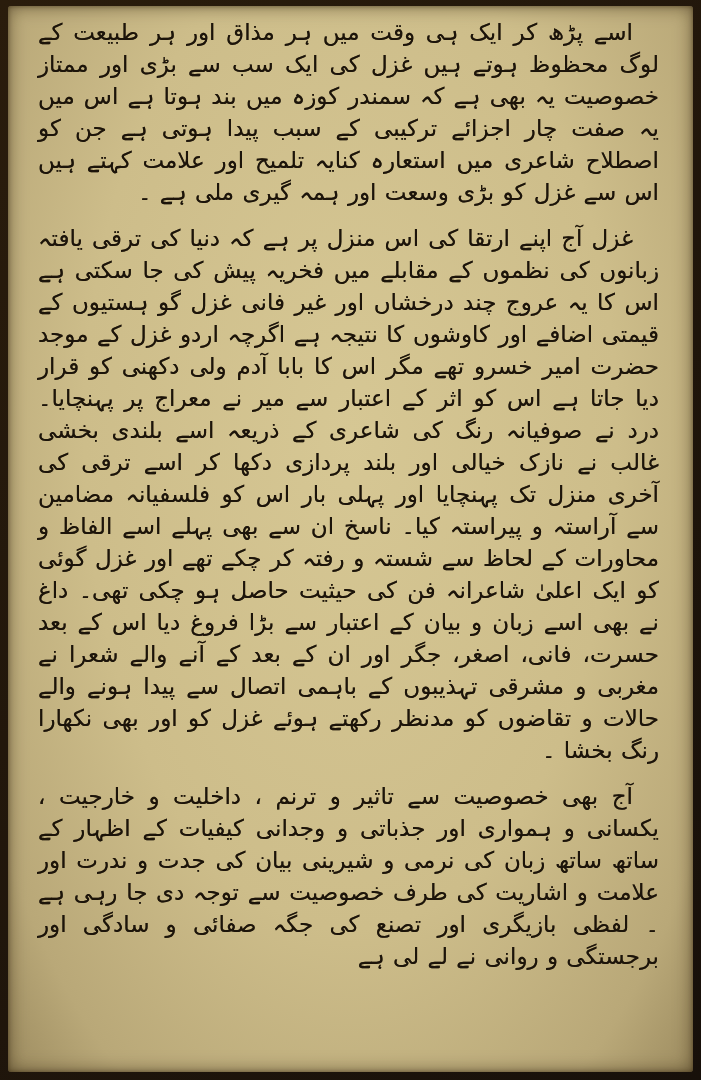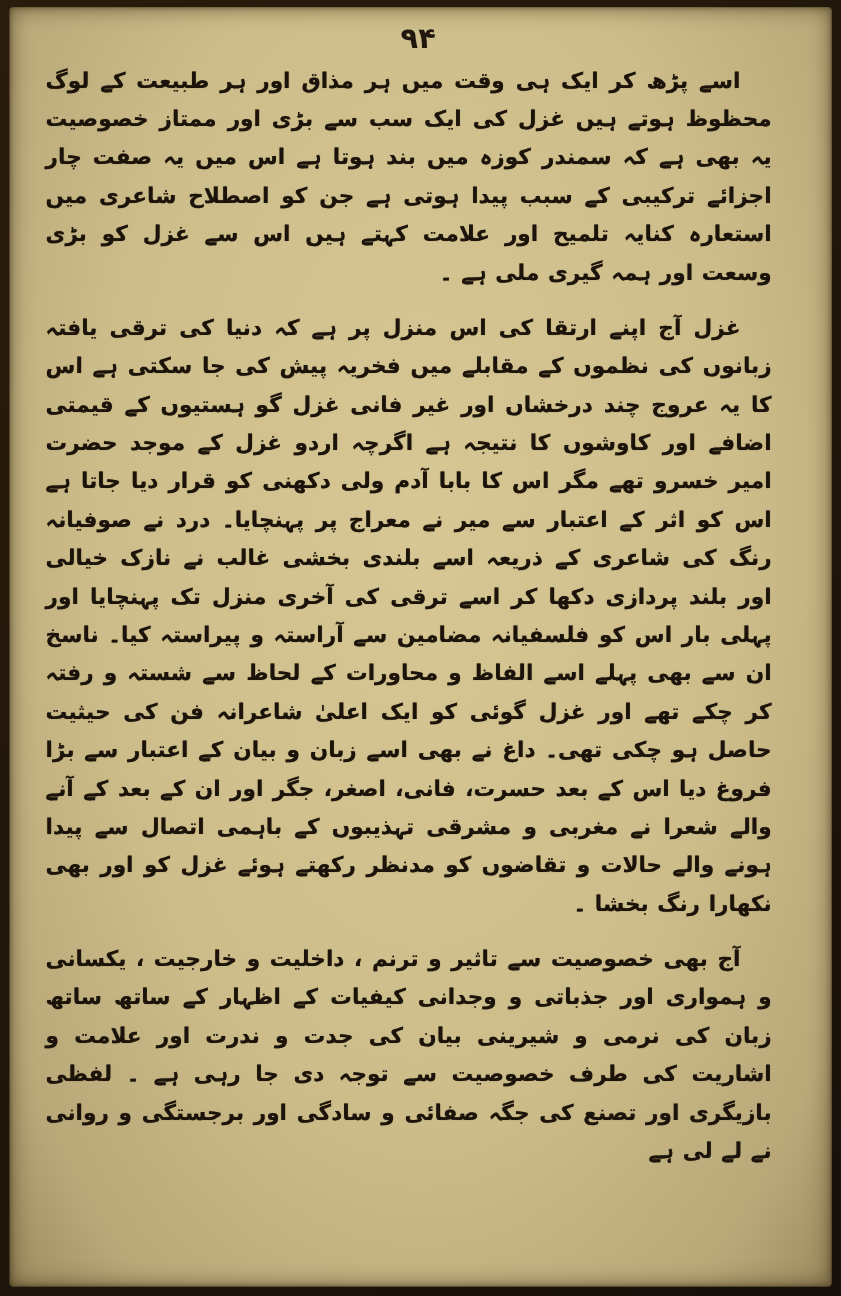--- a/index.html
+++ b/index.html
@@ -35,38 +35,37 @@
     font-size: 24px;
     font-weight: bold;
     color: #20180e;
     margin: 2px 0 6px 0;
     letter-spacing: 2px;
   }
   .body-text {
     color: #1c140a;
   }
   .para {
-    font-size: 18px;
+    font-size: 23px;
     line-height: 32px;
     text-align: justify;
     text-align-last: right;
-    margin: 0 16px 14px 0;
+    margin: 0 0 14px 0;
     text-indent: 26px;
     color: #1c140a;
-    font-weight: 700;
+    font-weight: 400;
     text-shadow: 0 0 0.6px rgba(30,20,5,0.7);
     word-spacing: 1px;
   }
   .para:last-child { margin-bottom: 0; }
 </style>
 </head>
 <body>
 
 <div class="scan-frame">
   <div class="paper">
-    <div class="page-number">۹۴</div>
     <div class="body-text">
       <p class="para">اسے پڑھ کر ایک ہی وقت میں ہر مذاق اور ہر طبیعت کے لوگ محظوظ ہوتے ہیں غزل کی ایک سب سے بڑی اور ممتاز خصوصیت یہ بھی ہے کہ سمندر کوزہ میں بند ہوتا ہے اس میں یہ صفت چار اجزائے ترکیبی کے سبب پیدا ہوتی ہے جن کو اصطلاح شاعری میں استعارہ کنایہ تلمیح اور علامت کہتے ہیں اس سے غزل کو بڑی وسعت اور ہمہ گیری ملی ہے ۔</p>
       <p class="para">غزل آج اپنے ارتقا کی اس منزل پر ہے کہ دنیا کی ترقی یافتہ زبانوں کی نظموں کے مقابلے میں فخریہ پیش کی جا سکتی ہے اس کا یہ عروج چند درخشاں اور غیر فانی غزل گو ہستیوں کے قیمتی اضافے اور کاوشوں کا نتیجہ ہے اگرچہ اردو غزل کے موجد حضرت امیر خسرو تھے مگر اس کا بابا آدم ولی دکھنی کو قرار دیا جاتا ہے اس کو اثر کے اعتبار سے میر نے معراج پر پہنچایا۔ درد نے صوفیانہ رنگ کی شاعری کے ذریعہ اسے بلندی بخشی غالب نے نازک خیالی اور بلند پردازی دکھا کر اسے ترقی کی آخری منزل تک پہنچایا اور پہلی بار اس کو فلسفیانہ مضامین سے آراستہ و پیراستہ کیا۔ ناسخ ان سے بھی پہلے اسے الفاظ و محاورات کے لحاظ سے شستہ و رفتہ کر چکے تھے اور غزل گوئی کو ایک اعلیٰ شاعرانہ فن کی حیثیت حاصل ہو چکی تھی۔ داغ نے بھی اسے زبان و بیان کے اعتبار سے بڑا فروغ دیا اس کے بعد حسرت، فانی، اصغر، جگر اور ان کے بعد کے آنے والے شعرا نے مغربی و مشرقی تہذیبوں کے باہمی اتصال سے پیدا ہونے والے حالات و تقاضوں کو مدنظر رکھتے ہوئے غزل کو اور بھی نکھارا رنگ بخشا ۔</p>
       <p class="para">آج بھی خصوصیت سے تاثیر و ترنم ، داخلیت و خارجیت ، یکسانی و ہمواری اور جذباتی و وجدانی کیفیات کے اظہار کے ساتھ ساتھ زبان کی نرمی و شیرینی بیان کی جدت و ندرت اور علامت و اشاریت کی طرف خصوصیت سے توجہ دی جا رہی ہے ۔ لفظی بازیگری اور تصنع کی جگہ صفائی و سادگی اور برجستگی و روانی نے لے لی ہے</p>
     </div>
   </div>
 </div>
 
 </body></html>

